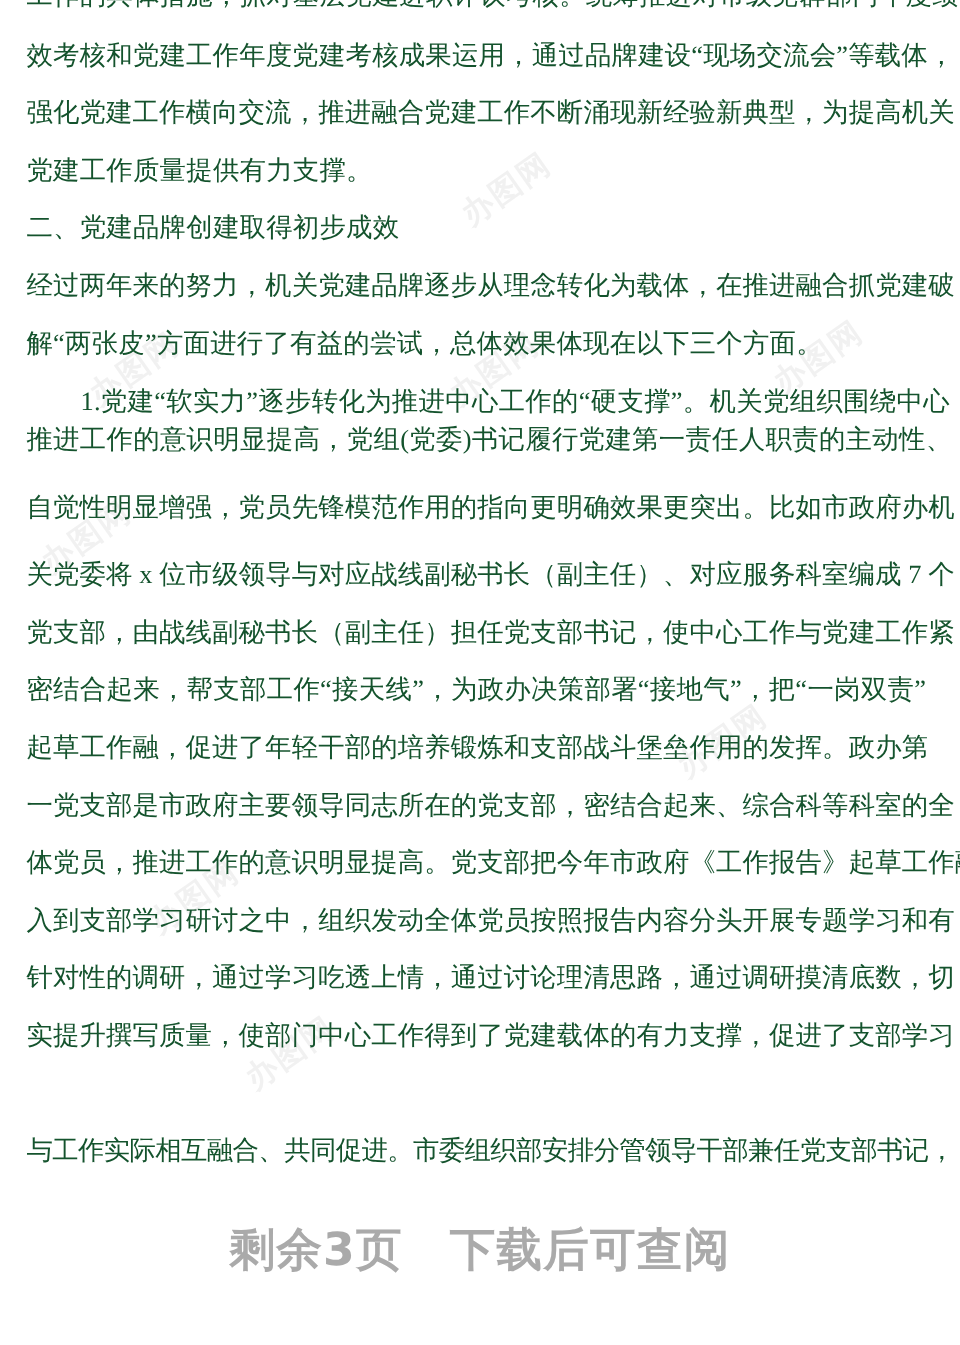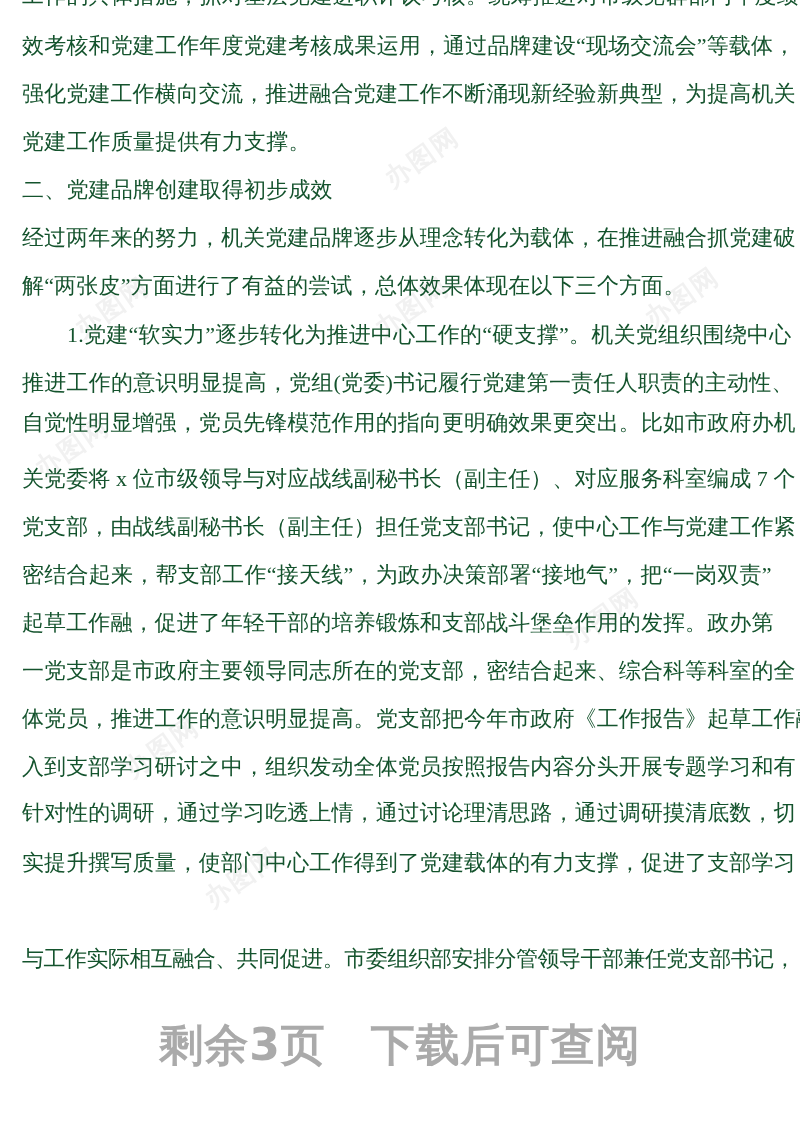--- a/index.html
+++ b/index.html
@@ -77,21 +77,21 @@
   }
 
   
   .footer-notice {
     position: absolute;
     left: 0;
     top: 1016px;
     width: 800px;
     text-align: center;
     font-family: "DejaVu Sans", "Liberation Sans", sans-serif;
-    font-size: 44px;
+    font-size: 38px;
     font-weight: 700;
     color: #aaaaaa;
     letter-spacing: 1px;
     z-index: 3;
     white-space: pre;
   }
 </style>
 </head>
 <body>
 
@@ -115,29 +115,29 @@
   </div>
 
   <div class="doc-body">
     <div class="line just" style="top: 31px; letter-spacing: 0.164286px;">效考核和党建工作年度党建考核成果运用，通过品牌建设“现场交流会”等载体，</div>
     <div class="line just" style="top: 79px; letter-spacing: 0.102941px;">强化党建工作横向交流，推进融合党建工作不断涌现新经验新典型，为提高机关</div>
     <div class="line" style="top:127px;">党建工作质量提供有力支撑。</div>
     <div class="line" style="top:175px;">二、党建品牌创建取得初步成效</div>
     <div class="line just" style="top: 223px; letter-spacing: 0.102941px;">经过两年来的努力，机关党建品牌逐步从理念转化为载体，在推进融合抓党建破</div>
     <div class="line" style="top:271px;">解“两张皮”方面进行了有益的尝试，总体效果体现在以下三个方面。</div>
     <div class="line just" style="top:320px;margin-left:45px;">1.党建“软实力”逐步转化为推进中心工作的“硬支撑”。机关党组织围绕中心</div>
-    <div class="line just" style="top:368px;">推进工作的意识明显提高，党组(党委)书记履行党建第一责任人职责的主动性、</div>
+    <div class="line just" style="top:351px;">推进工作的意识明显提高，党组(党委)书记履行党建第一责任人职责的主动性、</div>
     <div class="line just" style="top: 408px; letter-spacing: 0.102941px;">自觉性明显增强，党员先锋模范作用的指向更明确效果更突出。比如市政府办机</div>
     <div class="line just" style="top: 464px; letter-spacing: 0.0921053px;">关党委将 x 位市级领导与对应战线副秘书长（副主任）、对应服务科室编成 7 个</div>
     <div class="line just" style="top: 512px; letter-spacing: 0.102941px;">党支部，由战线副秘书长（副主任）担任党支部书记，使中心工作与党建工作紧</div>
     <div class="line just" style="top:560px;">密结合起来，帮支部工作“接天线”，为政办决策部署“接地气”，把“一岗双责”</div>
     <div class="line just" style="top: 608px; letter-spacing: 0.102941px;">起草工作融，促进了年轻干部的培养锻炼和支部战斗堡垒作用的发挥。政办第</div>
     <div class="line just" style="top: 656px; letter-spacing: 0.102941px;">一党支部是市政府主要领导同志所在的党支部，密结合起来、综合科等科室的全</div>
     <div class="line just" style="top: 704px; letter-spacing: 0.102941px;">体党员，推进工作的意识明显提高。党支部把今年市政府《工作报告》起草工作融</div>
     <div class="line just" style="top: 752px; letter-spacing: 0.102941px;">入到支部学习研讨之中，组织发动全体党员按照报告内容分头开展专题学习和有</div>
-    <div class="line just" style="top: 800px; letter-spacing: 0.102941px; font-family: Liberation Mono, monospace;">针对性的调研，通过学习吃透上情，通过讨论理清思路，通过调研摸清底数，切</div>
+    <div class="line just" style="top: 800px; letter-spacing: 0.102941px;">针对性的调研，通过学习吃透上情，通过讨论理清思路，通过调研摸清底数，切</div>
     <div class="line just" style="top: 848px; letter-spacing: 0.102941px; text-align: right;">实提升撰写质量，使部门中心工作得到了党建载体的有力支撑，促进了支部学习</div>
     <div class="line just" style="top: 916px; letter-spacing: -0.521429px; margin-top: 28px;">与工作实际相互融合、共同促进。市委组织部安排分管领导干部兼任党支部书记，</div>
   </div>
 
   <div class="footer-notice">剩余3页　下载后可查阅</div>
 
 </div>
 
 </body></html>

